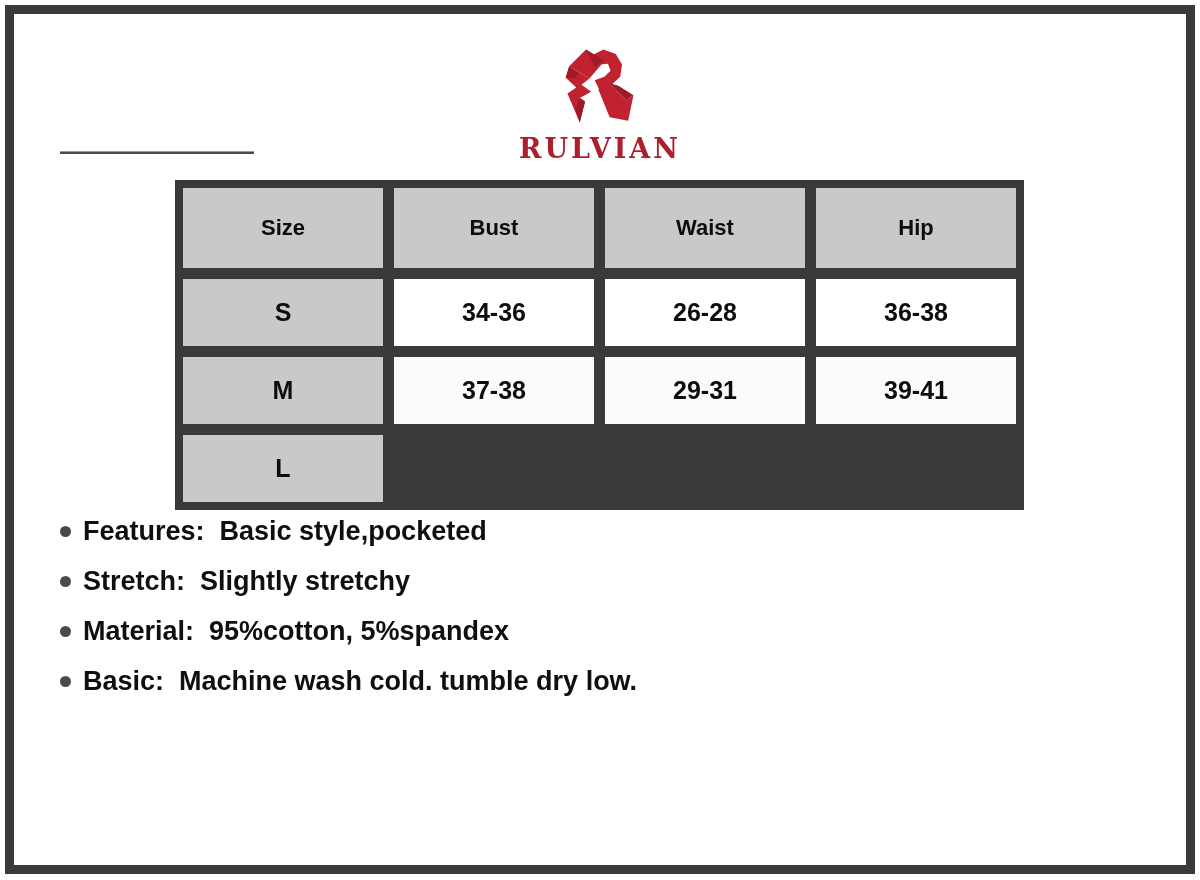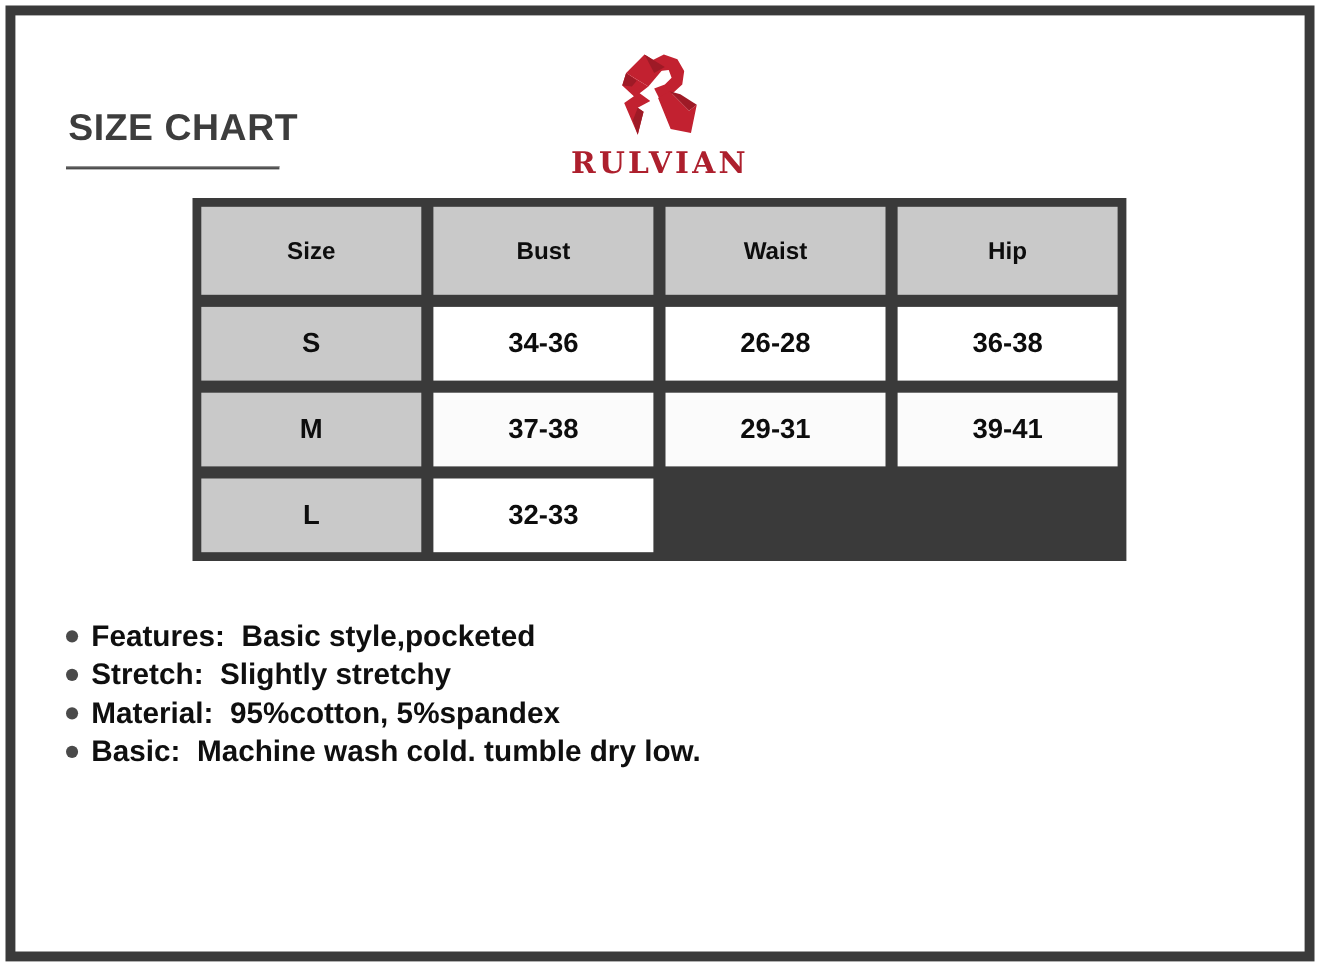--- a/index.html
+++ b/index.html
@@ -102,24 +102,24 @@
     background: #ffffff;
     font-size: 25px;
   }
   .cell.val.mrow {
     background: #fbfbfb;
   }
   
   .details {
     position: absolute;
     left: 60px;
-    top: 563px;
+    top: 516px;
     display: flex;
     flex-direction: column;
-    gap: 4px;
+    gap: 19px;
   }
   .detail {
     display: flex;
     align-items: baseline;
   }
   .detail .dot {
     width: 11px;
     height: 11px;
     border-radius: 50%;
     background: #4a4a4a;
@@ -141,21 +141,20 @@
     white-space: nowrap;
   }
 </style>
 </head>
 <body>
 
 <div class="canvas">
 
   <div class="frame"></div>
 
-  <h1 class="page-title">SIZE CHART</h1>
   <div class="title-underline"></div>
 
   <div class="brand">
     <svg class="brand-logo" viewBox="0 0 100 100" aria-hidden="true">
       <g fill="#c22130">
 
         <polygon points="34,12 55,25 38,45 15,31"></polygon>
 
         <polygon points="15,31 38,45 29,52 40,60 27,67 33,71 27,95 13,62 23,55 11,44"></polygon>
 
@@ -184,21 +183,20 @@
     <div class="cell val">34-36</div>
     <div class="cell val">26-28</div>
     <div class="cell val">36-38</div>
 
     <div class="cell size">M</div>
     <div class="cell val mrow">37-38</div>
     <div class="cell val mrow">29-31</div>
     <div class="cell val mrow">39-41</div>
 
     <div class="cell size">L</div>
-    <div class="cell val">32-33</div>
   </div>
 
   <div class="details">
     <div class="detail">
       <span class="dot"></span>
       <span class="label">Features:</span>
       <span class="value">Basic style,pocketed</span>
     </div>
     <div class="detail">
       <span class="dot"></span>

